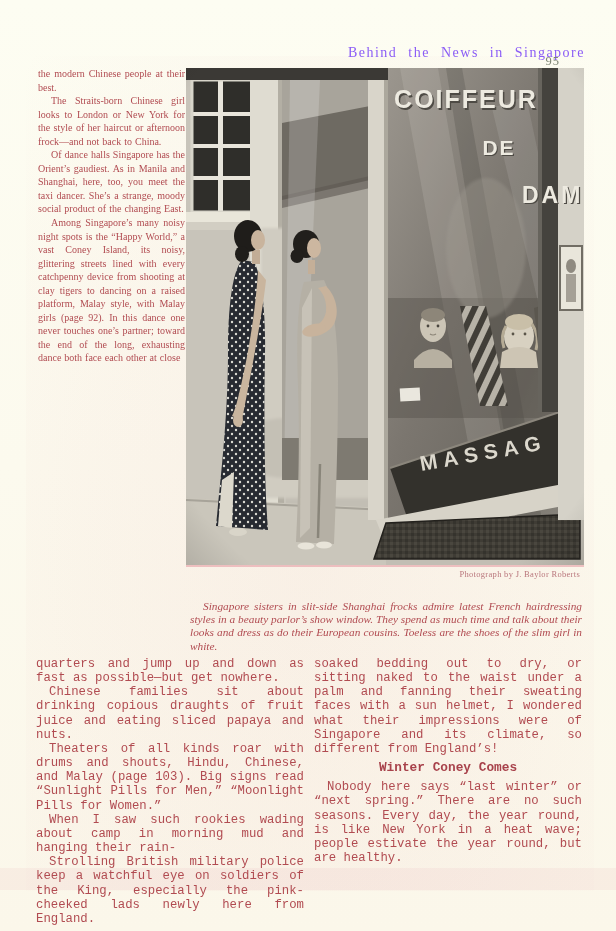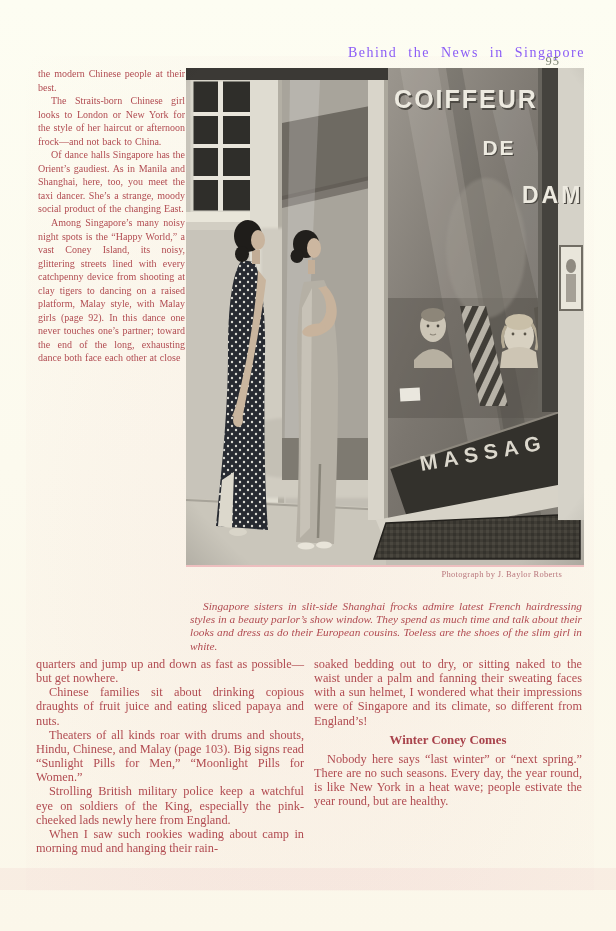--- a/index.html
+++ b/index.html
@@ -34,37 +34,37 @@
   }
   .par{margin:0;text-indent:13px;}
   .par.no-indent{text-indent:0;}
   .photo-wrap{position:absolute;left:186px;top:68px;width:398px;height:497px;background:#9a958c;}
   .photo-wrap svg{display:block;}
   .pink-line{
     position:absolute;left:186px;top:565px;width:398px;height:2px;
     background:rgba(228,150,158,0.55);
   }
   .credit{
-    position:absolute;left:168px;top:569px;width:394px;
+    position:absolute;left:186px;top:569px;width:394px;
     text-align:right;font-size:8.5px;color:#b9767c;letter-spacing:0.3px;
   }
   .cap-title{
     position:absolute;left:188px;top:582px;width:394px;
     text-align:center;font-weight:bold;font-size:13.2px;color:#a8424b;
     letter-spacing:0.2px;
   }
   .cap-text{
     position:absolute;left:190px;top:600px;width:392px;
     font-size:11.3px;line-height:13.2px;color:#b14b51;text-align:justify;font-style:italic;
   }
   .cap-text .par{text-indent:13px;}
   .bottom-cols{
     position:absolute;left:36px;top:657px;width:546px;
     display:flex;gap:10px;
-    font-size:12.3px;line-height:14.15px;color:#b14b51;text-align:justify;
+    font-size:12.3px;line-height:14.15px;color:#b14b51;text-align:justify;font-family:Liberation Mono, monospace;
   }
   .bcol{flex:1;min-width:0;}
   .subhead{
     text-align:center;font-weight:bold;font-size:12.8px;color:#a8424b;
     margin:5px 0 5px 0;text-indent:0;
   }
 </style>
 </head>
 <body>
 
@@ -251,22 +251,22 @@
   <div class="credit">Photograph by J. Baylor Roberts</div>
   <div class="cap-text">
     <p class="par">Singapore sisters in slit-side Shanghai frocks admire latest French hairdressing styles in a beauty parlor’s show window. They spend as much time and talk about their looks and dress as do their European cousins. Toeless are the shoes of the slim girl in white.</p>
   </div>
 
   <div class="bottom-cols">
     <div class="bcol">
       <p class="par no-indent">quarters and jump up and down as fast as possible—but get nowhere.</p>
       <p class="par">Chinese families sit about drinking copious draughts of fruit juice and eating sliced papaya and nuts.</p>
       <p class="par">Theaters of all kinds roar with drums and shouts, Hindu, Chinese, and Malay (page 103). Big signs read “Sunlight Pills for Men,” “Moonlight Pills for Women.”</p>
+      <p class="par">When I saw such rookies wading about camp in morning mud and hanging their rain-</p>
       <p class="par">Strolling British military police keep a watchful eye on soldiers of the King, especially the pink-cheeked lads newly here from England.</p>
-      <p class="par">When I saw such rookies wading about camp in morning mud and hanging their rain-</p>
     </div>
     <div class="bcol">
       <p class="par no-indent">soaked bedding out to dry, or sitting naked to the waist under a palm and fanning their sweating faces with a sun helmet, I wondered what their impressions were of Singapore and its climate, so different from England’s!</p>
       <p class="par subhead">Winter Coney Comes</p>
       <p class="par">Nobody here says “last winter” or “next spring.” There are no such seasons. Every day, the year round, is like New York in a heat wave; people estivate the year round, but are healthy.</p>
     </div>
   </div>
 </div>
 
 </body></html>

